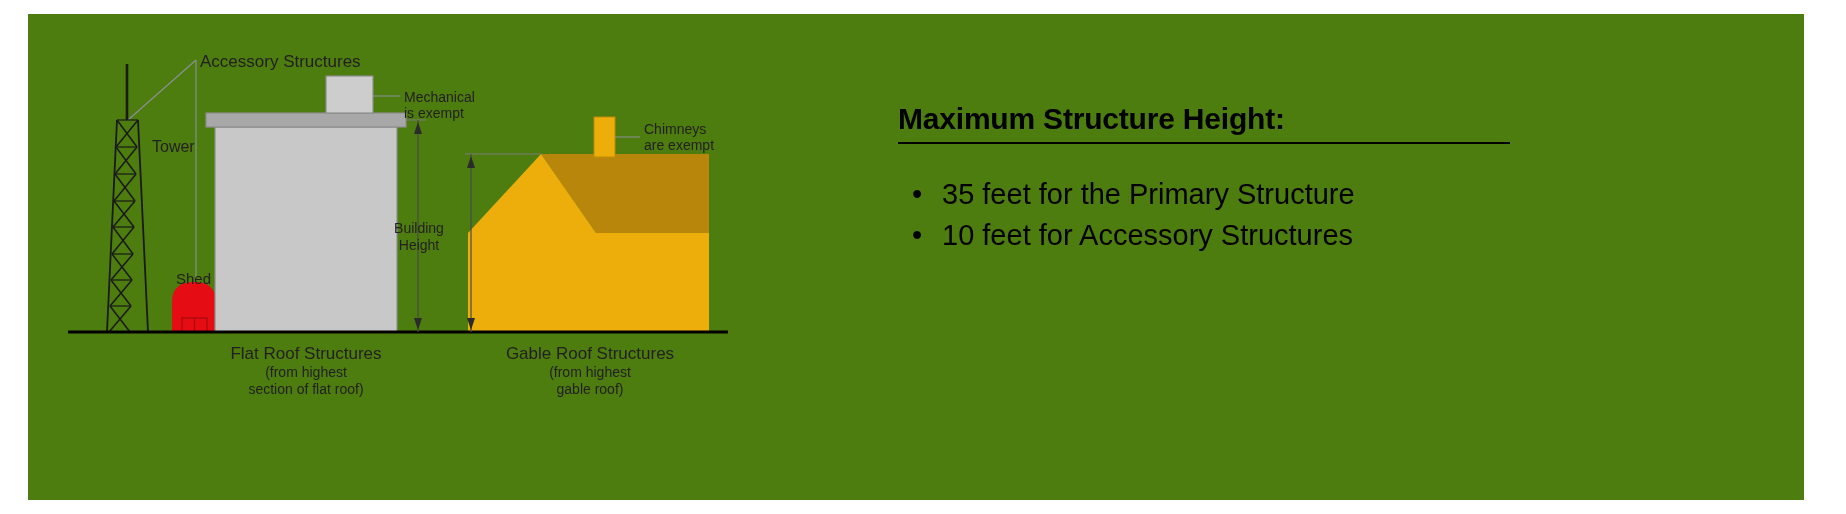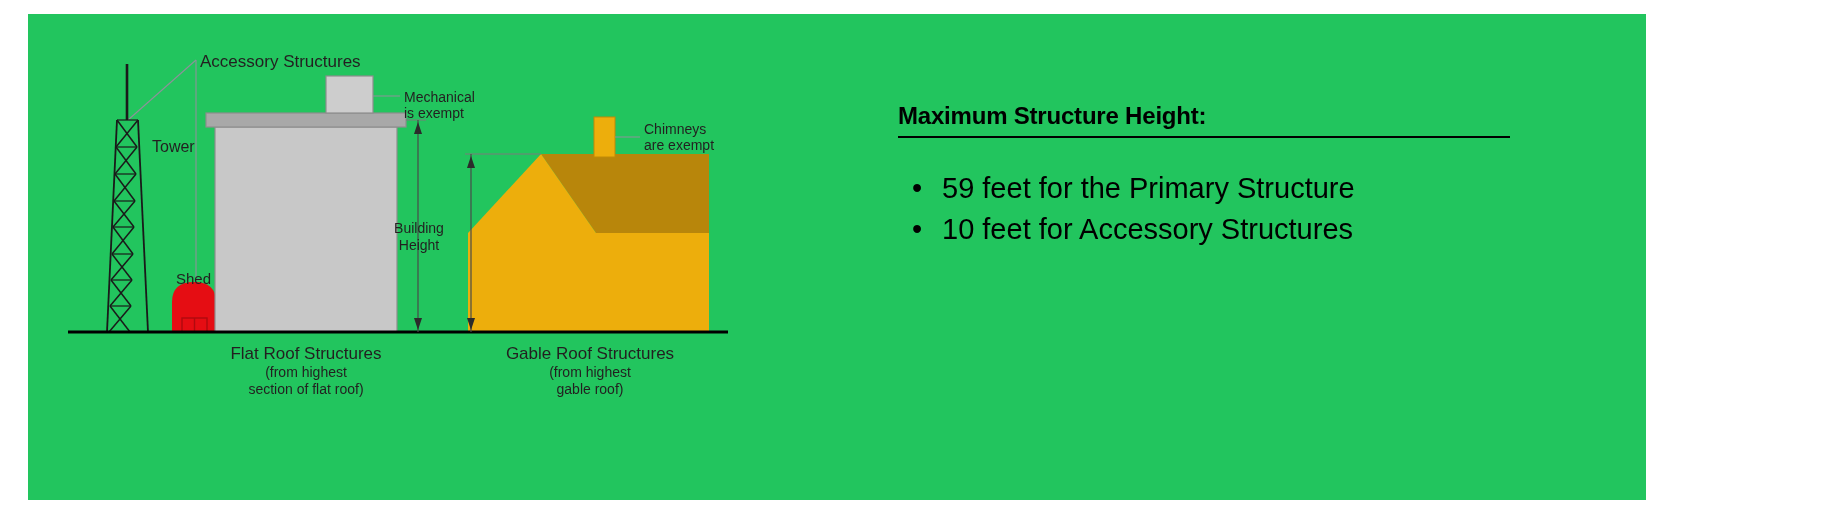--- a/index.html
+++ b/index.html
@@ -12,39 +12,39 @@
   }
   .page{
     position:relative;
     width:1846px;height:514px;
     background:#ffffff;
   }
   
   .panel{
     position:absolute;
     left:28px;top:14px;
-    width:1618px;height:486px;
-    background:#22c55e;
+    width:1776px;height:486px;
+    background:#4d7c0f;
   }
   
   .diagram{
     position:absolute;
     left:0;top:0;
     width:900px;height:486px;
   }
   .diagram svg{display:block;}
 
   
   .textpanel{
     position:absolute;
     left:870px;top:88px;
     width:640px;
   }
   .heading{
-    font-size:24px;
+    font-size:30px;
     font-weight:bold;
     color:#000000;
     letter-spacing:-0.2px;
     padding-bottom:6px;
     border-bottom:2.5px solid #000000;
     display:block;
     width:612px;
     white-space:nowrap;
   }
   .bullets{
@@ -199,21 +199,21 @@
         <text x="562" y="380" text-anchor="middle" font-family="Liberation Sans, sans-serif" font-size="14" fill="#231f20">gable roof)</text>
 
       </svg>
     </div>
 
     <div class="textpanel">
       <div class="heading">Maximum Structure Height:</div>
       <ul class="bullets">
         <li>
           <span class="dot">•</span>
-          <span>59 feet for the Primary Structure</span>
+          <span>35 feet for the Primary Structure</span>
         </li>
         <li>
           <span class="dot">•</span>
           <span>10 feet for Accessory Structures</span>
         </li>
       </ul>
     </div>
 
   </div>
 </div>

